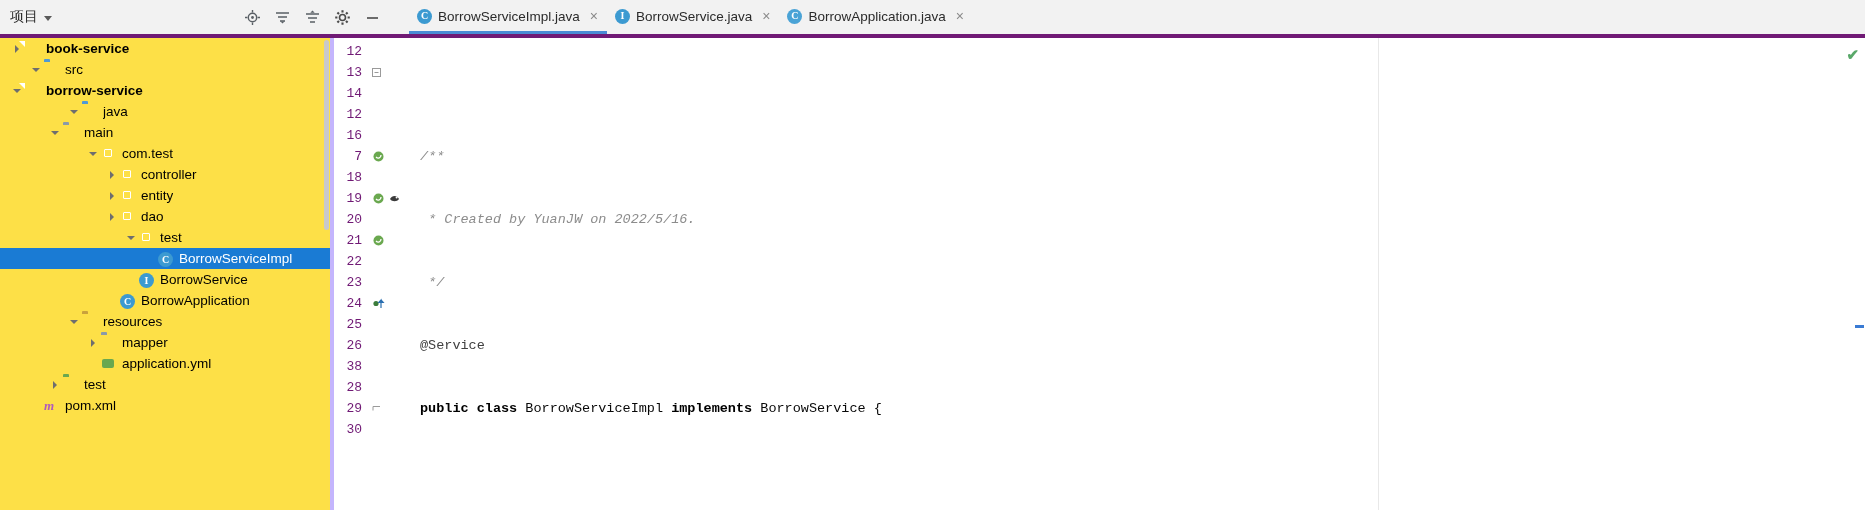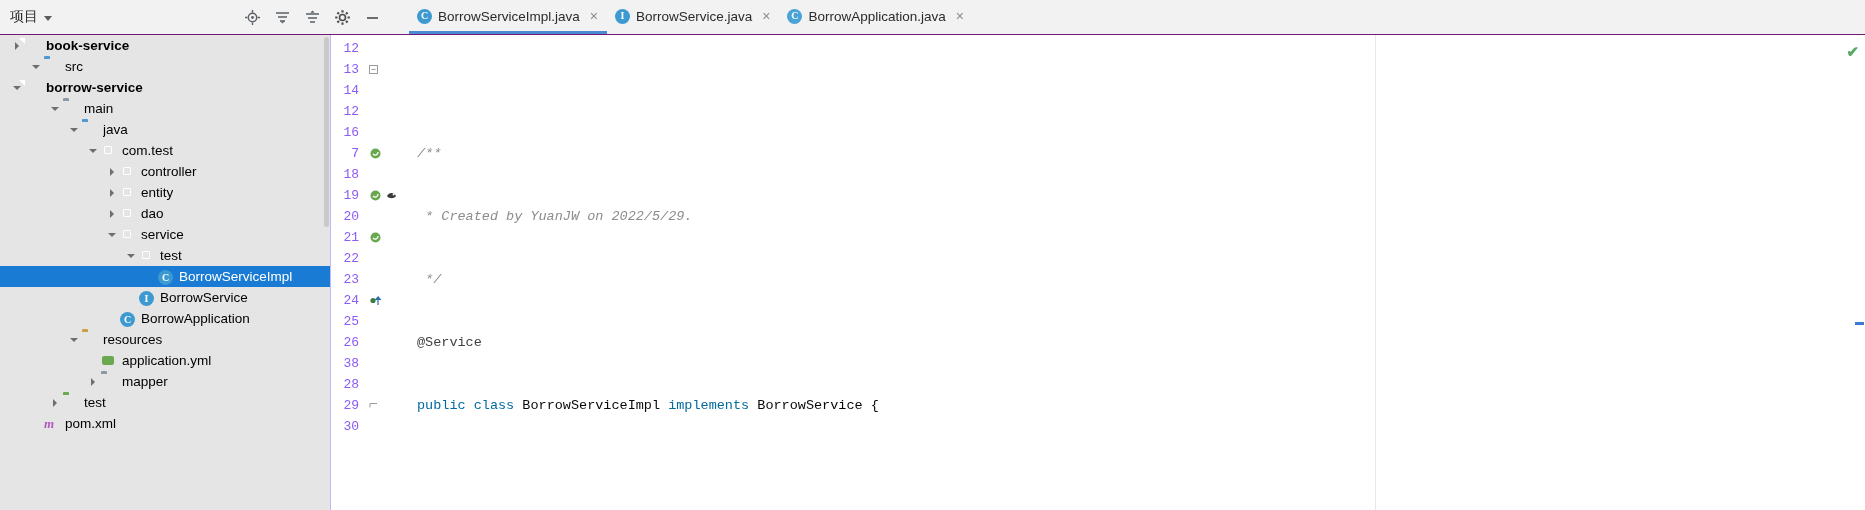--- a/index.html
+++ b/index.html
@@ -22,21 +22,21 @@
     display: flex;
     flex-direction: column;
   }
 
   
   .topbar {
     height: 34px;
     display: flex;
     align-items: stretch;
     background: #f2f2f2;
-    border-bottom: 1px solid #701a75;
+    border-bottom: 4px solid #701a75;
   }
   .proj-panel-header {
     width: 395px;
     min-width: 395px;
     display: flex;
     align-items: center;
     background: #f2f2f2;
     padding-left: 10px;
     box-sizing: border-box;
   }
@@ -118,24 +118,24 @@
   .body {
     flex: 1;
     display: flex;
     min-height: 0;
   }
 
   
   .tree-wrap {
     width: 330px;
     min-width: 330px;
-    background: #e5e5e5;
+    background: #fde047;
     position: relative;
     overflow: hidden;
-    border-right: 1px solid #c4b5fd;
+    border-right: 4px solid #c4b5fd;
   }
   .tree {
     padding-top: 0;
   }
   .row {
     display: flex;
     align-items: center;
     height: 21px;
     font-size: 13.5px;
     color: #000;
@@ -301,40 +301,40 @@
     line-height: 21px;
     display: flex;
     align-items: center;
     position: relative;
   }
   .gnum {
     width: 32px;
     text-align: right;
     padding-right: 4px;
     box-sizing: border-box;
-    color: #8b5cf6;
+    color: #701a75;
   }
   .gmark {
     margin-left: 6px;
     display: flex;
     align-items: center;
     gap: 3px;
   }
   .code {
     flex: 1;
     padding-top: 3px;
     font-family: "Liberation Mono", monospace;
     font-size: 13.5px;
     line-height: 21px;
     white-space: pre;
     overflow: hidden;
     position: relative;
   }
   .cl { height: 21px; }
-  .kw { color: #0369a1; font-weight: normal; }
+  .kw { color: #000000; font-weight: bold; }
   .cmt { color: #8c8c8c; font-style: italic; }
   .ann { color: #404040; }
   .plain { color: #080808; }
 
   
   .rightstrip {
     position: absolute;
     right: 0; top: 0;
     width: 14px;
     height: 100%;
@@ -459,32 +459,32 @@
             <span class="ico"><span class="folder src"></span></span>
             <span class="lbl">src</span>
           </div>
           <div class="row">
             <span style="display:inline-block;width:12px;flex:0 0 auto"></span>
             <span class="arrow down"></span>
             <span class="ico"><span class="mod"></span></span>
             <span class="lbl bold">borrow-service</span>
           </div>
           <div class="row">
+            <span style="display:inline-block;width:69px;flex:0 0 auto"></span>
+            <span class="arrow down"></span>
+            <span class="ico"><span class="folder src"></span></span>
+            <span class="lbl">java</span>
+          </div>
+          <div class="row">
             <span style="display:inline-block;width:50px;flex:0 0 auto"></span>
             <span class="arrow down"></span>
             <span class="ico"><span class="folder"></span></span>
             <span class="lbl">main</span>
           </div>
           <div class="row">
-            <span style="display:inline-block;width:69px;flex:0 0 auto"></span>
-            <span class="arrow down"></span>
-            <span class="ico"><span class="folder src"></span></span>
-            <span class="lbl">java</span>
-          </div>
-          <div class="row">
             <span style="display:inline-block;width:88px;flex:0 0 auto"></span>
             <span class="arrow down"></span>
             <span class="ico"><span class="pkg"></span></span>
             <span class="lbl">com.test</span>
           </div>
           <div class="row">
             <span style="display:inline-block;width:107px;flex:0 0 auto"></span>
             <span class="arrow right"></span>
             <span class="ico"><span class="pkg"></span></span>
             <span class="lbl">controller</span>
@@ -493,26 +493,20 @@
             <span style="display:inline-block;width:107px;flex:0 0 auto"></span>
             <span class="arrow right"></span>
             <span class="ico"><span class="pkg"></span></span>
             <span class="lbl">entity</span>
           </div>
           <div class="row">
             <span style="display:inline-block;width:107px;flex:0 0 auto"></span>
             <span class="arrow right"></span>
             <span class="ico"><span class="pkg"></span></span>
             <span class="lbl">dao</span>
-          </div>
-          <div class="row">
-            <span style="display:inline-block;width:107px;flex:0 0 auto"></span>
-            <span class="arrow down"></span>
-            <span class="ico"><span class="pkg"></span></span>
-            <span class="lbl">service</span>
           </div>
           <div class="row">
             <span style="display:inline-block;width:126px;flex:0 0 auto"></span>
             <span class="arrow down"></span>
             <span class="ico"><span class="pkg"></span></span>
             <span class="lbl">test</span>
           </div>
           <div class="row selected">
             <span style="display:inline-block;width:145px;flex:0 0 auto"></span>
             <span class="arrow"></span>
@@ -538,29 +532,29 @@
             <span class="lbl">BorrowApplication</span>
           </div>
           <div class="row">
             <span style="display:inline-block;width:69px;flex:0 0 auto"></span>
             <span class="arrow down"></span>
             <span class="ico"><span class="folder res"></span></span>
             <span class="lbl">resources</span>
           </div>
           <div class="row">
             <span style="display:inline-block;width:88px;flex:0 0 auto"></span>
+            <span class="arrow right"></span>
+            <span class="ico"><span class="folder"></span></span>
+            <span class="lbl">mapper</span>
+          </div>
+          <div class="row">
+            <span style="display:inline-block;width:88px;flex:0 0 auto"></span>
             <span class="arrow"></span>
             <span class="ico"><span class="yml"></span></span>
             <span class="lbl">application.yml</span>
-          </div>
-          <div class="row">
-            <span style="display:inline-block;width:88px;flex:0 0 auto"></span>
-            <span class="arrow right"></span>
-            <span class="ico"><span class="folder"></span></span>
-            <span class="lbl">mapper</span>
           </div>
           <div class="row">
             <span style="display:inline-block;width:50px;flex:0 0 auto"></span>
             <span class="arrow right"></span>
             <span class="ico"><span class="folder test"></span></span>
             <span class="lbl">test</span>
           </div>
           <div class="row">
             <span style="display:inline-block;width:31px;flex:0 0 auto"></span>
             <span class="arrow"></span>
@@ -670,21 +664,21 @@
             </span>
           </div>
         <div class="gline">
             <span class="gnum">30</span>
           </div>
       </div>
 
       <div class="code">
         <div class="cl">&nbsp;</div>
         <div class="cl cmt">/**</div>
-        <div class="cl cmt"> * Created by YuanJW on 2022/5/29.</div>
+        <div class="cl cmt"> * Created by YuanJW on 2022/5/16.</div>
         <div class="cl cmt"> */</div>
         <div class="cl ann">@Service</div>
         <div class="cl"><span class="kw">public class </span><span class="plain">BorrowServiceImpl </span><span class="kw">implements </span><span class="plain">BorrowService {</span></div>
         
         
         
         
         
         
         

